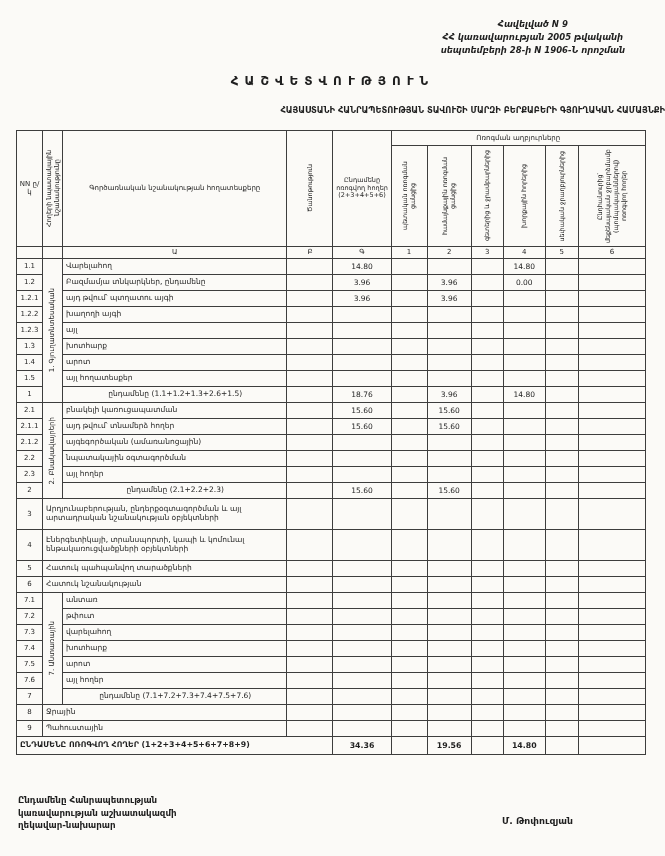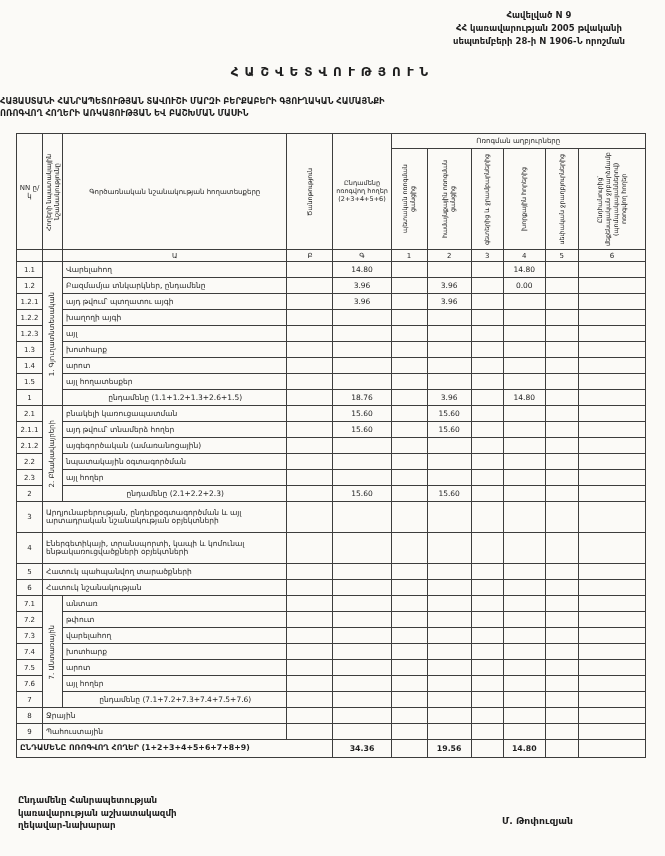--- a/index.html
+++ b/index.html
@@ -1,24 +1,24 @@
 <!DOCTYPE html>
 <html><head>
 <meta charset="utf-8">
 <style>
   html,body{margin:0;padding:0;}
   body{
     width:665px;height:856px;position:relative;overflow:hidden;
     background:#fbfaf7;color:#1f1f1f;
     font-family:"DejaVu Sans",sans-serif;
   }
-  .appendix-wrap{text-align:right;padding:9px 40px 0 0;}
+  .appendix-wrap{text-align:right;padding:18px 40px 0 0;font-style:italic;}
   .appendix{display:inline-block;text-align:center;font-size:8.5px;font-weight:bold;line-height:1.55;}
   .doc-title{margin:16px 0 16px 0;text-align:center;font-size:12px;font-weight:bold;letter-spacing:6px;}
-  .doc-subtitle{margin:10px 0 0 0;text-align:left;font-size:8.3px;font-weight:bold;line-height:1.5;}
+  .doc-subtitle{margin:10px 0 0 0;text-align:right;font-size:8.3px;font-weight:bold;line-height:1.5;}
   table{
     border-collapse:collapse;table-layout:fixed;
     margin:14px 0 0 16px;width:630px;
   }
   th,td{border:1px solid #3d3d3d;padding:0 2px;vertical-align:middle;overflow:hidden;}
   th{font-weight:normal;font-size:7px;line-height:1.2;}
   col.c-nn{width:26px}col.c-purpose{width:20px}col.c-desc{width:224px}
   col.c-note{width:46px}col.c-total{width:58px}
   col.c-s1{width:36px}col.c-s2{width:44px}col.c-s3{width:32px}
   col.c-s4{width:42px}col.c-s5{width:33px}col.c-s6{width:67px}
@@ -50,21 +50,20 @@
   <div class="appendix">
     <div>Հավելված N 9</div>
     <div>ՀՀ կառավարության 2005 թվականի</div>
     <div>սեպտեմբերի 28-ի N 1906-Ն որոշման</div>
   </div>
 </div>
 
 <div class="doc-title">ՀԱՇՎԵՏՎՈՒԹՅՈՒՆ</div>
 <div class="doc-subtitle">
   <div>ՀԱՅԱՍՏԱՆԻ ՀԱՆՐԱՊԵՏՈՒԹՅԱՆ ՏԱՎՈՒՇԻ ՄԱՐԶԻ ԲԵՐՔԱԲԵՐԻ ԳՅՈՒՂԱԿԱՆ ՀԱՄԱՅՆՔԻ</div>
-  <div>ՈՌՈԳՎՈՂ ՀՈՂԵՐԻ ԱՌԿԱՅՈՒԹՅԱՆ ԵՎ ԲԱՇԽՄԱՆ ՄԱՍԻՆ</div>
 </div>
 
 <table>
   <colgroup>
     <col class="c-nn">
       <col class="c-purpose">
       <col class="c-desc">
       <col class="c-note">
       <col class="c-total">
     <col class="c-s1">

